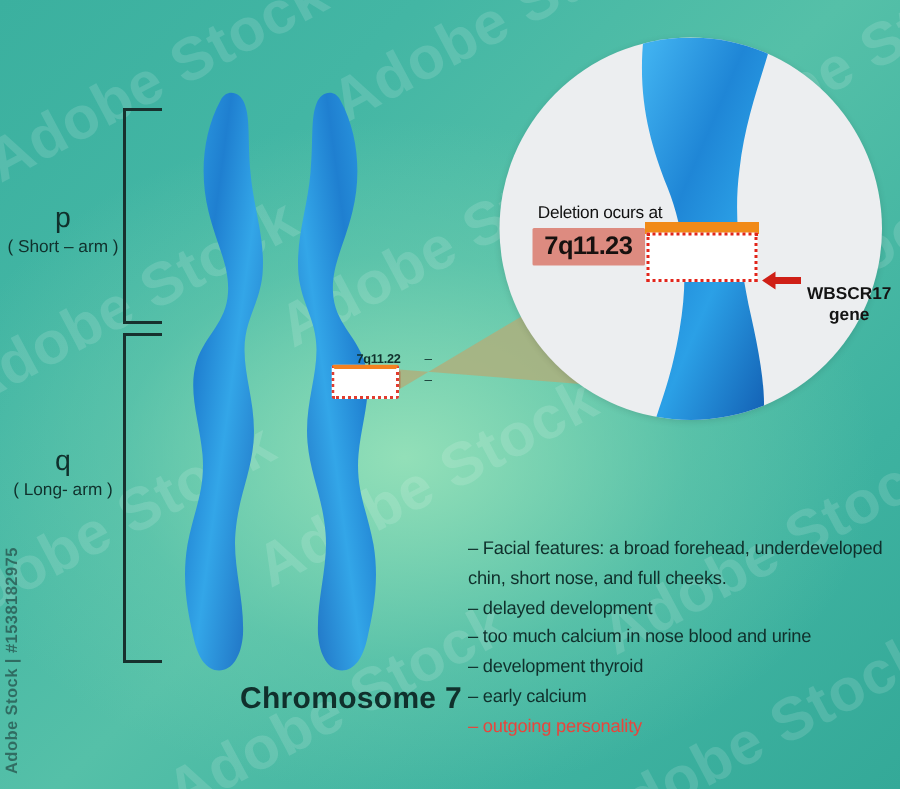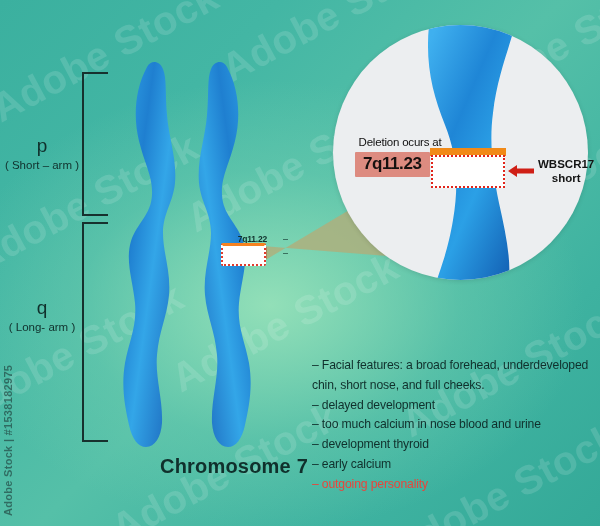--- a/index.html
+++ b/index.html
@@ -229,20 +229,21 @@
     gap: 4px;
   }
   .arrow-ico { flex: 0 0 auto; }
   .gene-name {
     font-size: 11.5px;
     font-weight: 700;
     color: #141414;
     line-height: 1.25;
     text-align: center;
     white-space: nowrap;
+    margin-top: 32px;
   }
 
   
   .sym-title-pill {
     position: absolute;
     left: 326px;
     top: 320px;
     padding: 4px 17px 6px;
     background: rgba(238,241,235,0.72);
     border-radius: 17px;
@@ -380,21 +381,21 @@
 
   <div class="orange-band"></div>
   <div class="deletion-box"></div>
 
   <div class="gene-call">
     <svg class="arrow-ico" width="26" height="14" viewBox="0 0 26 14">
       <polygon points="0,7 9,1 9,4.6 26,4.6 26,9.4 9,9.4 9,13" fill="#cf1f16"></polygon>
     </svg>
     <span class="gene-name">
       <span>WBSCR17</span><br>
-      <span>short</span>
+      <span>gene</span>
     </span>
   </div>
 
   <div class="sym-list">
       <div class="sym-item">– Facial features: a broad forehead, underdeveloped chin, short nose, and full cheeks.</div>
       <div class="sym-item">– delayed development</div>
       <div class="sym-item">– too much calcium in nose blood and urine</div>
       <div class="sym-item">– development thyroid</div>
       <div class="sym-item">– early calcium</div>
       <div class="sym-item accent">– outgoing personality</div>

